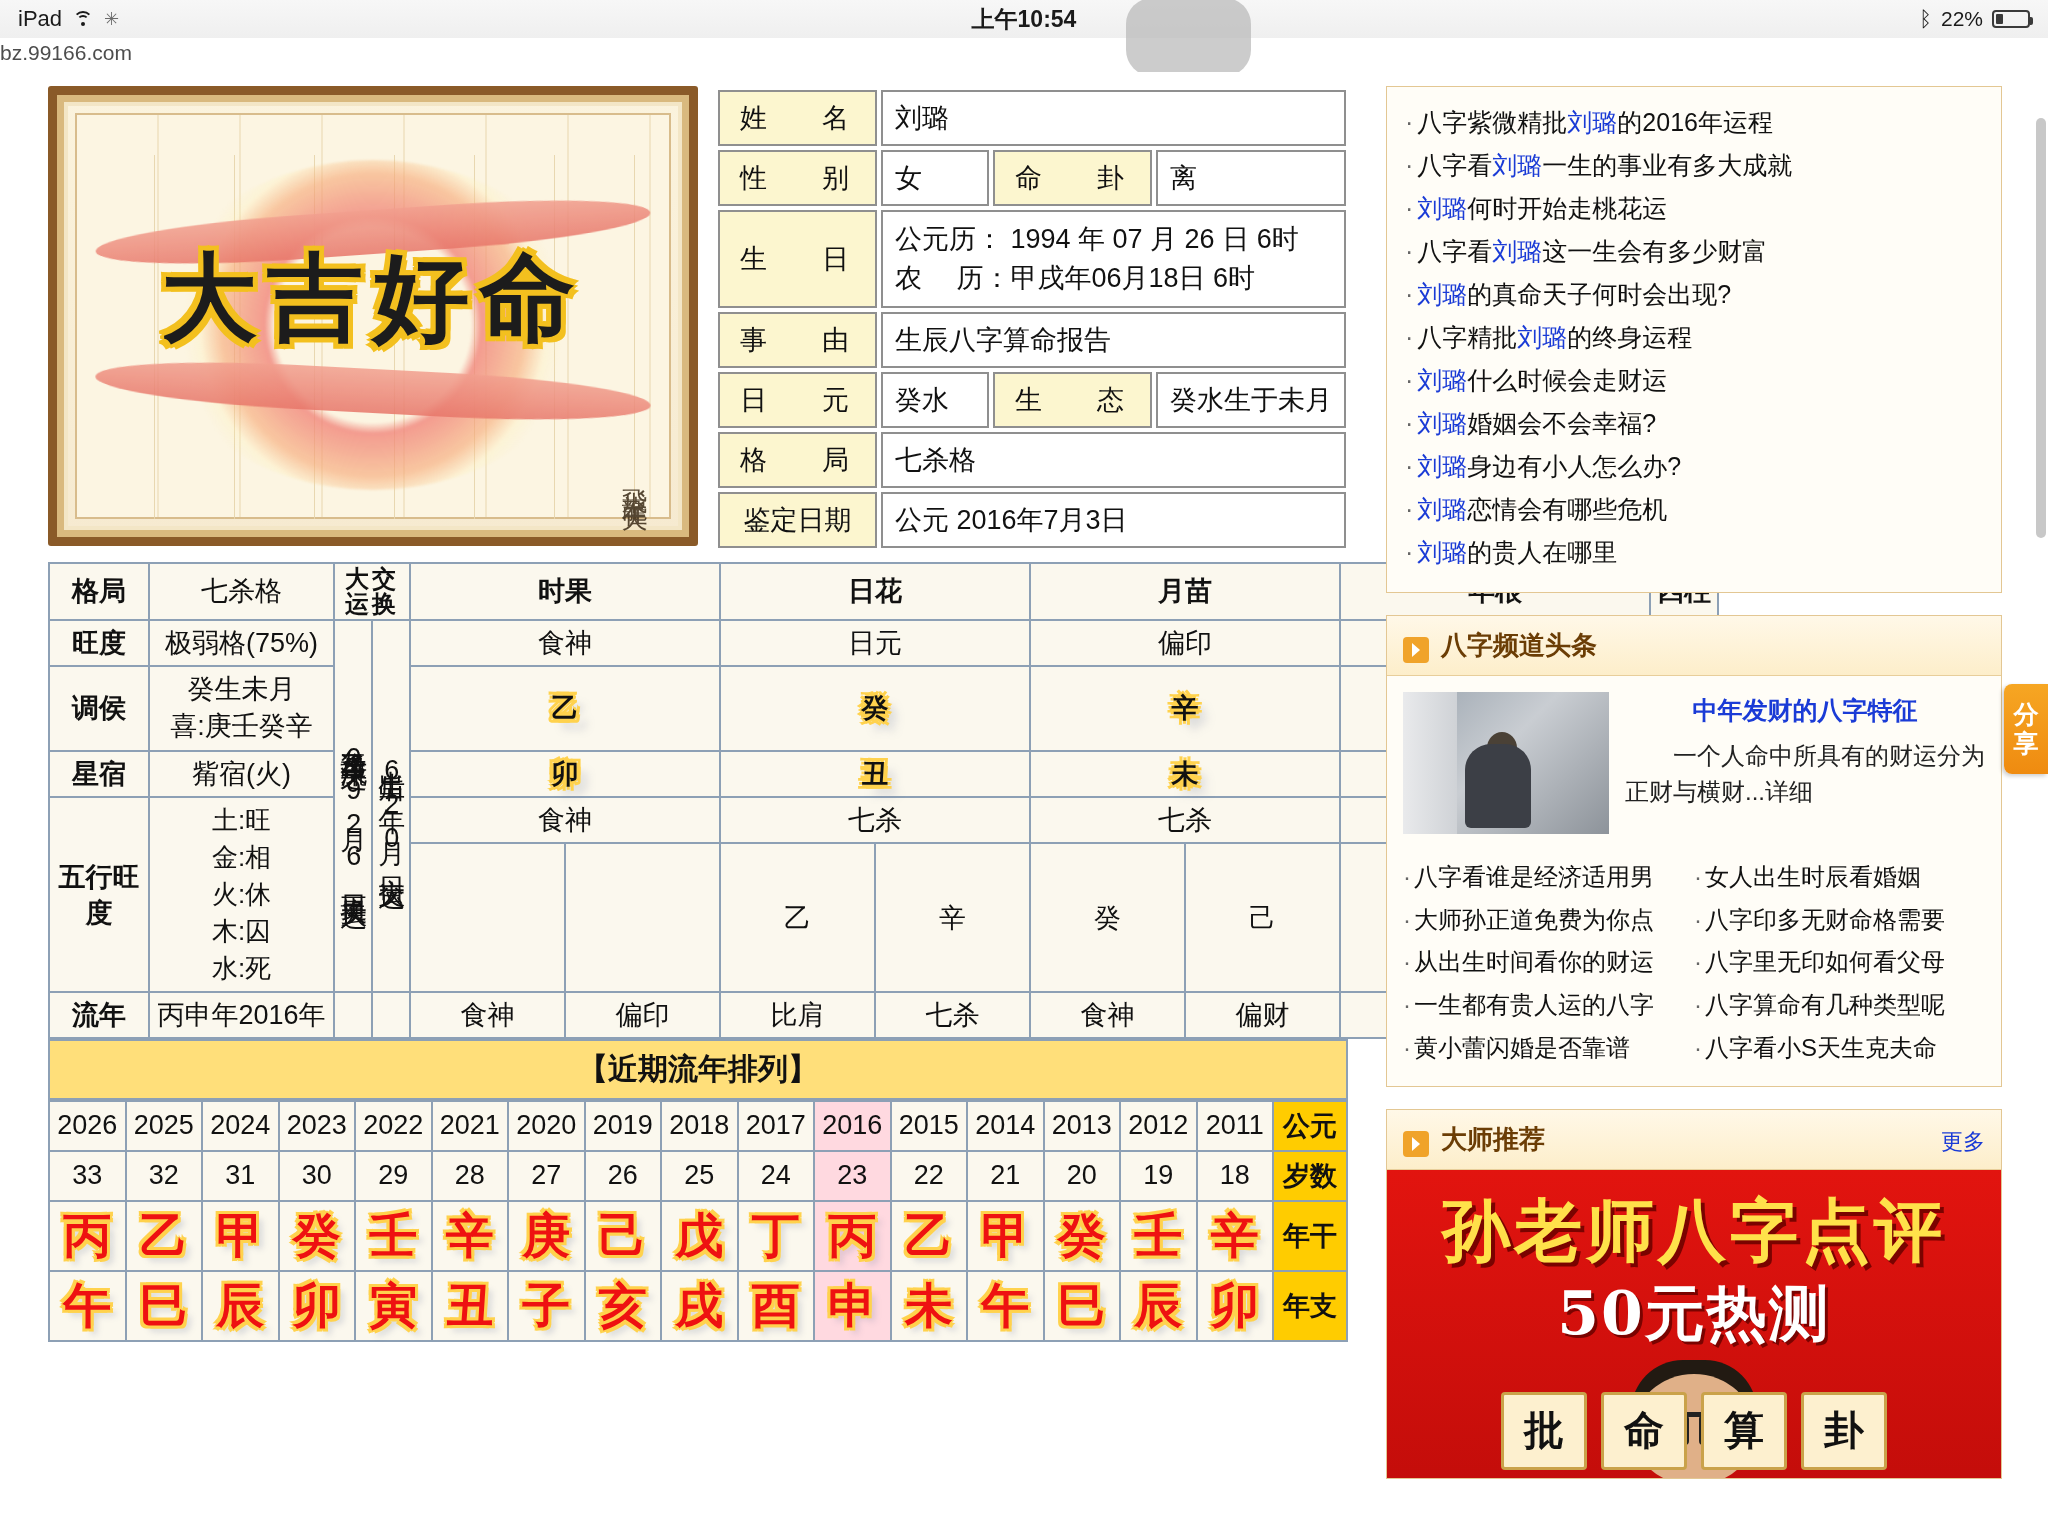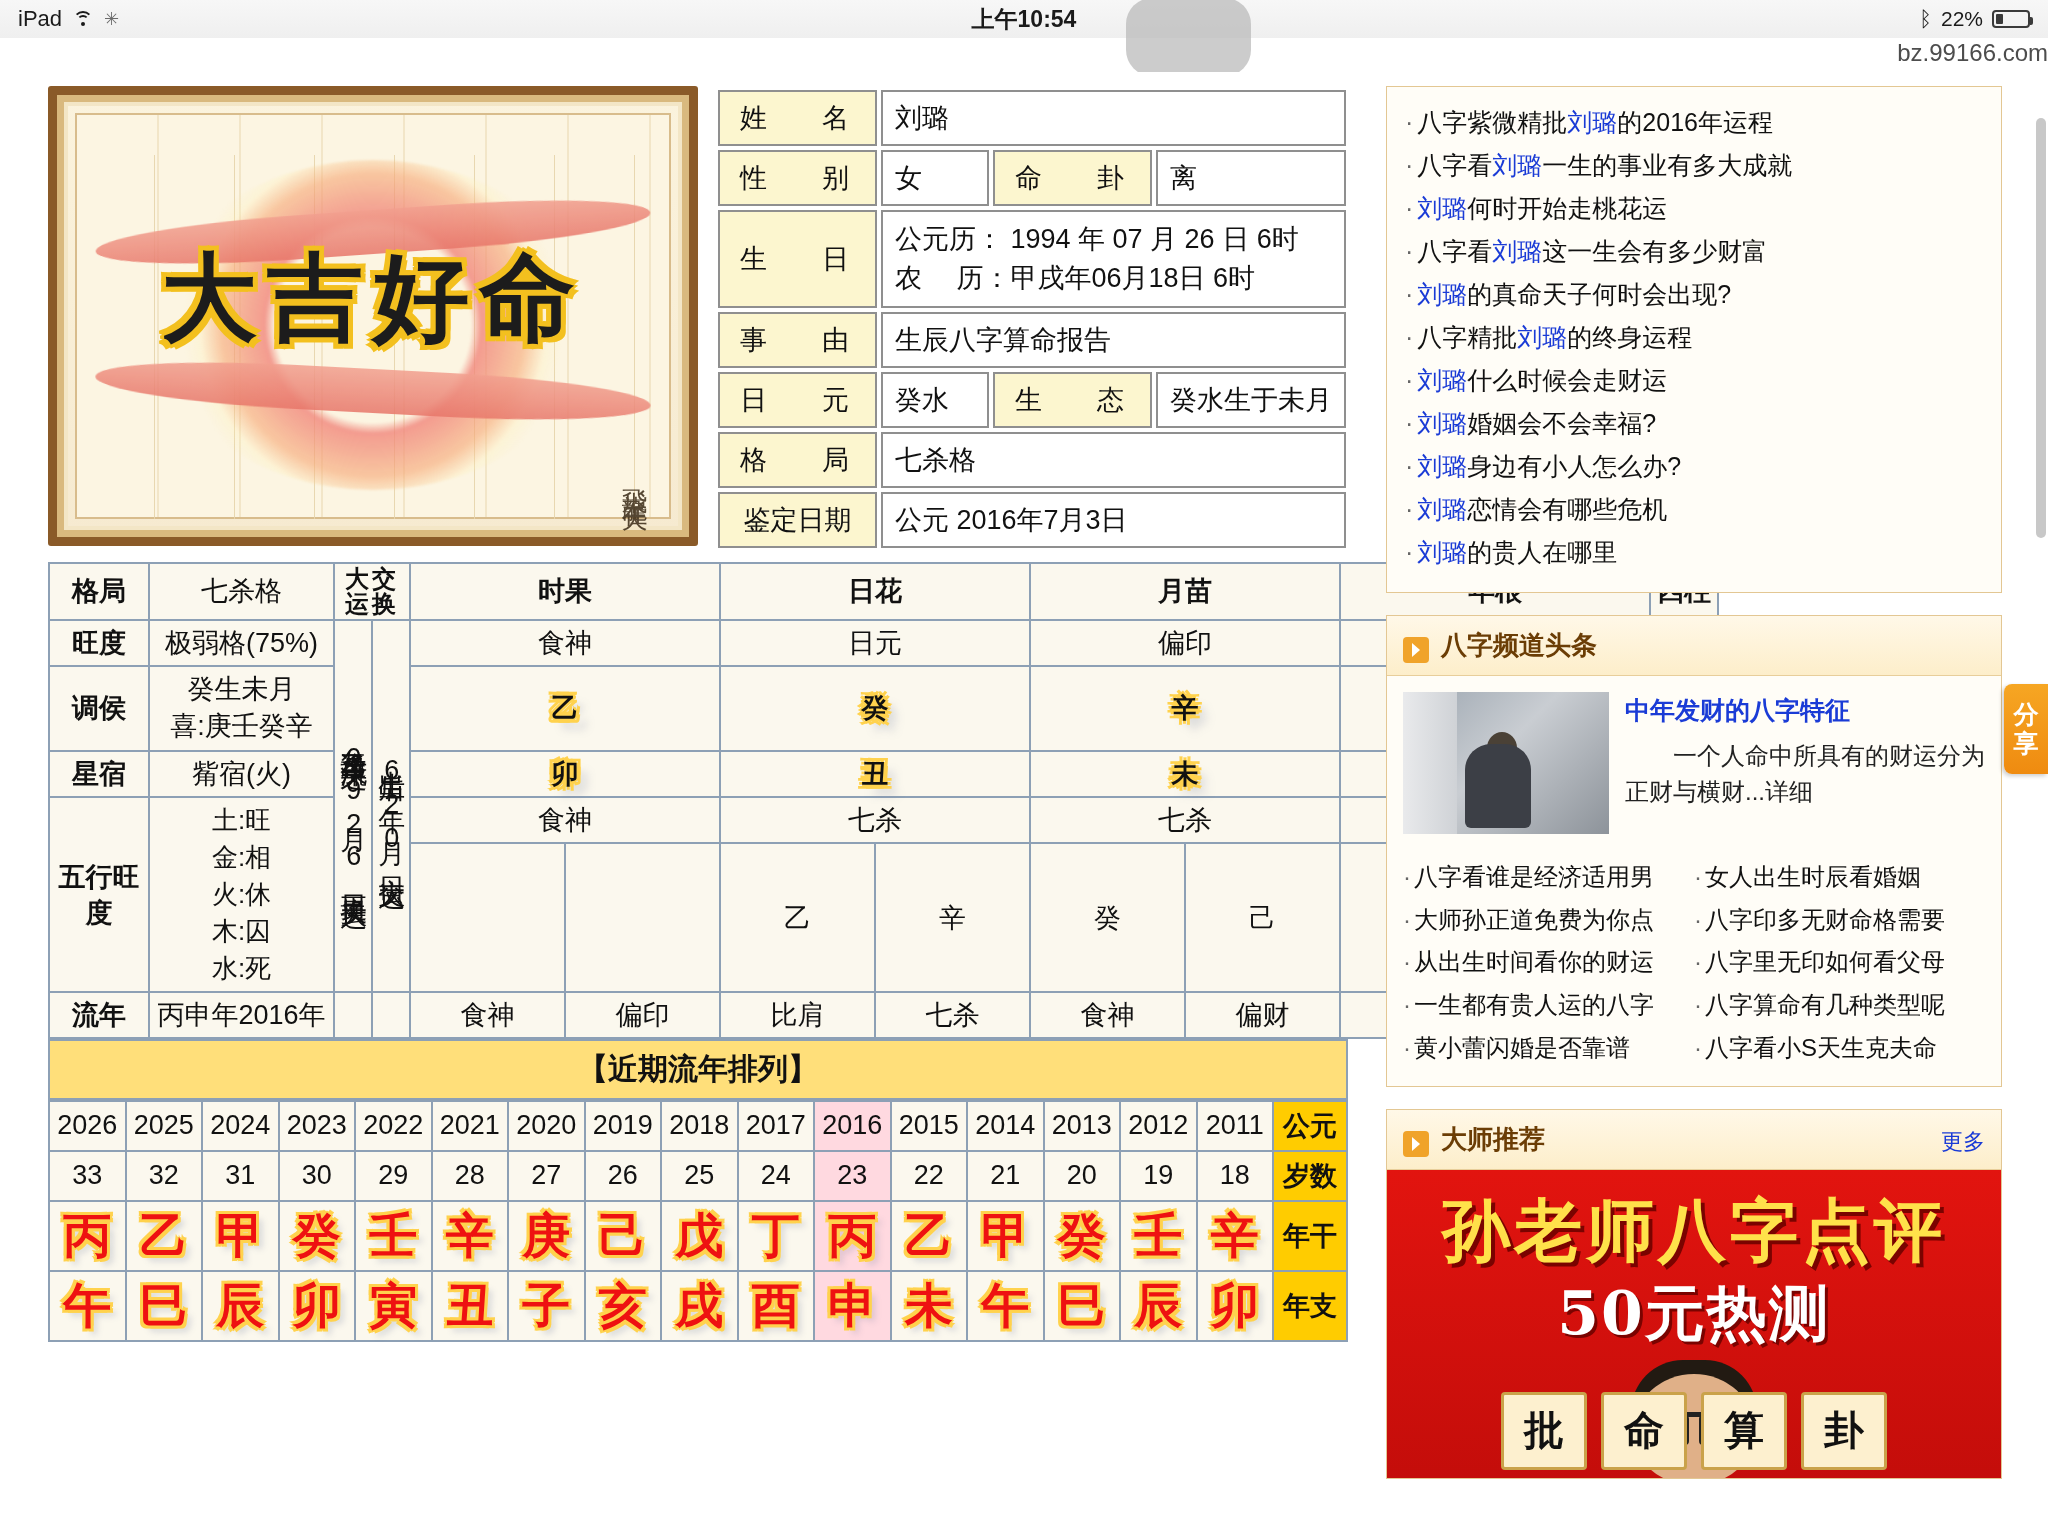--- a/index.html
+++ b/index.html
@@ -33,22 +33,22 @@
   .batt i{position:absolute;left:2px;top:2px;bottom:2px;width:22%;background:#3a3a3a;border-radius:1px;display:block;}
   .sb-center{position:absolute;left:0;right:0;top:0;text-align:center;font-weight:bold;font-size:23px;line-height:38px;}
   
   .ios-overlay{
     position:absolute; top:-2px; left:1126px; width:125px; height:78px;
     background:#b8b8b8; border-radius:26px; opacity:.72;
   }
   .urlbar{
     height:34px; width:100%;
     background:#ffffff;
-    text-align:right;
-    font-size:24px; color:#4d4d4d;
+    text-align:left;
+    font-size:21px; color:#4d4d4d;
     line-height:30px;
   }
   
   .page{
     position:relative;
     width:2048px; height:1464px;
     background:#ffffff;
     display:flex;
     padding:14px 0 0 0;
   }
@@ -258,21 +258,21 @@
   }
   .news-thumb .head{
     position:absolute;left:84px;bottom:70px;width:30px;height:32px;
     background:#4a4136;border-radius:50%;
   }
   .news-thumb .cur{
     position:absolute;left:0;top:0;bottom:0;width:54px;
     background:linear-gradient(90deg,#e9eaec,#cfd2d6);
   }
   .news-txt{ font-size:24px; line-height:1.5; color:#222; }
-  .news-txt .t{ color:#1a3bd6; font-weight:bold; font-size:25px; display:block; margin-bottom:8px; }
+  .news-txt .t{ color:#1a3bd6; font-weight:bold; font-size:25px; display:block; margin-bottom:8px;text-align:center; }
   .news-txt .d{ text-indent:2em; display:block; }
   .two-col{ display:flex; padding:6px 16px 16px 16px; }
   .two-col ul{ flex:1; list-style:none; margin:0; padding:0; }
   .two-col li{ font-size:24px; line-height:1.78; color:#111; white-space:nowrap; }
   .two-col li:before{ content:"·"; margin-right:3px; color:#666; }
   .ad{
     background:linear-gradient(#e2140f,#c40d0a);
     height:308px; position:relative; overflow:hidden;
   }
   .ad .l1{

